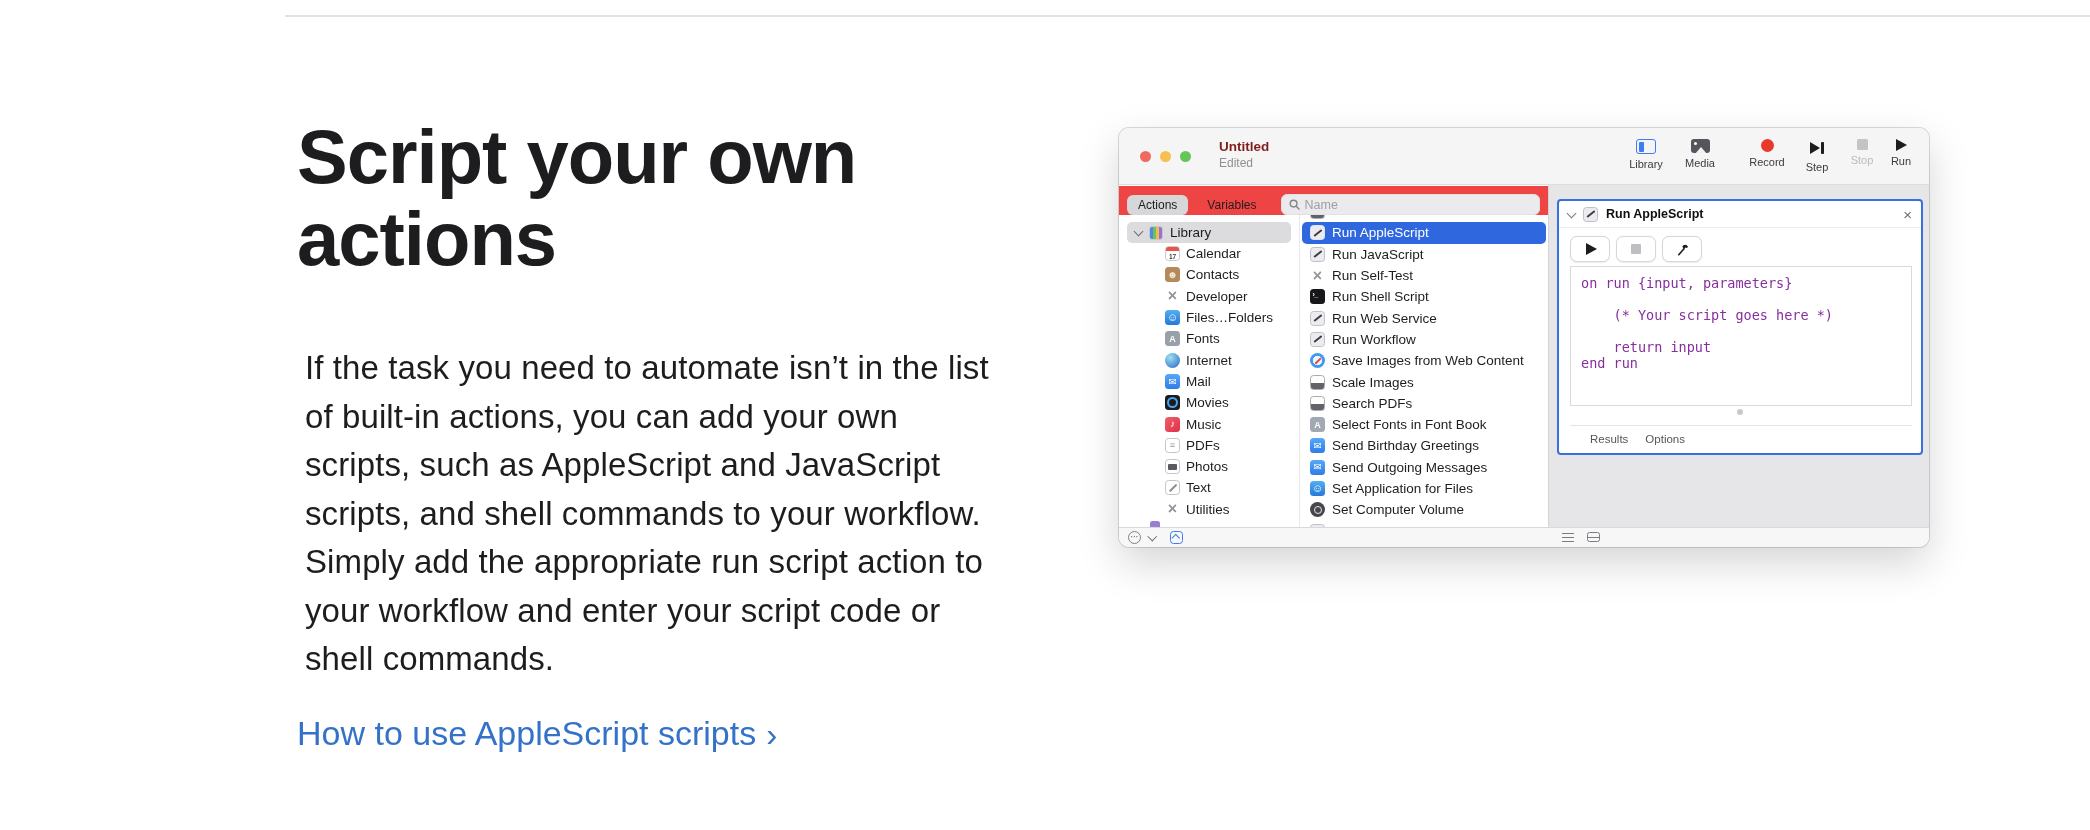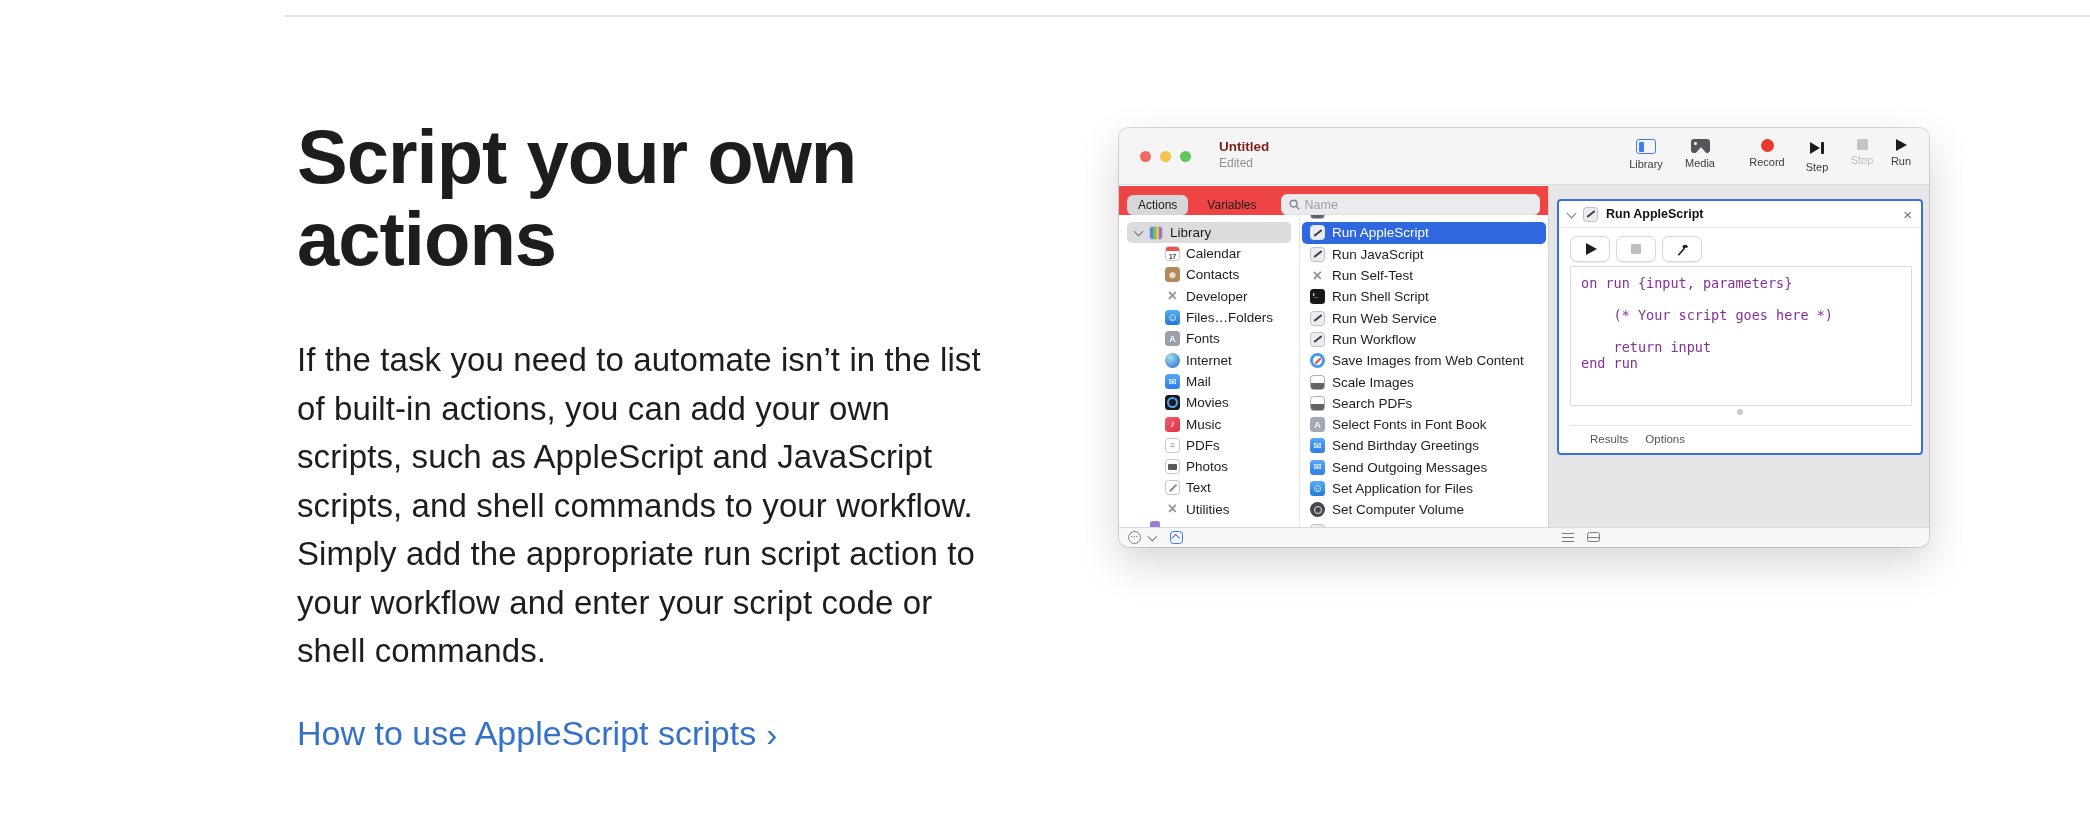--- a/index.html
+++ b/index.html
@@ -5,21 +5,21 @@
   html,body{margin:0;padding:0}
   body{width:2090px;height:830px;background:#fff;position:relative;overflow:hidden;
        font-family:"Liberation Sans","DejaVu Sans",sans-serif;color:#1d1d1f;
        --link:#3472ca;--sel:#2f68de;--panel-border:#3a6fe0;--code:#872f9e}
 
   
   .top-divider{position:absolute;left:285px;right:0;top:15px;height:2px;background:#e2e2e3}
   .copy{position:absolute;left:297px;top:0;width:760px;height:830px}
   .headline{position:absolute;top:116px;margin:0;width:640px;font-size:76px;line-height:82px;
             font-weight:600;letter-spacing:-1px;color:#1d1d1f}
-  .body-text{position:absolute;top:336px;margin:0;width:697px;font-size:33px;line-height:48.5px;
+  .body-text{position:absolute;top:336px;margin:8px;width:697px;font-size:33px;line-height:48.5px;
              font-weight:400;color:#1d1d1f;letter-spacing:.1px}
   .more-link{position:absolute;top:714px;display:flex;align-items:center;gap:10px;cursor:pointer;
              font-size:34px;color:var(--link);text-decoration:none}
   .more-link .chev-glyph{font-size:33px;line-height:1;transform:translateY(1px)}
 
   
   .app-window{position:absolute;left:1119px;top:128px;width:810px;height:419px;border-radius:10px;
               background:#fff;overflow:hidden;
               box-shadow:0 0 0 1px rgba(0,0,0,.14),0 16px 42px rgba(0,0,0,.17)}
 

